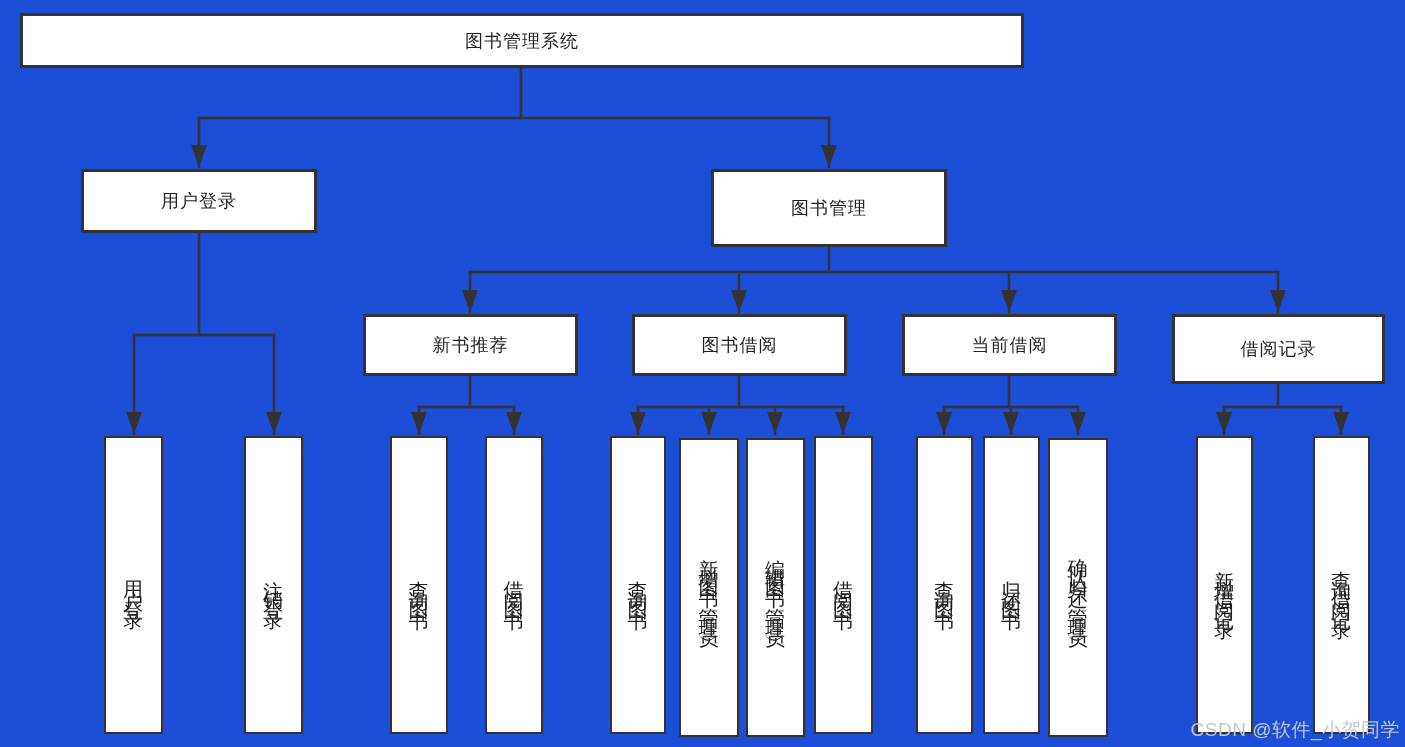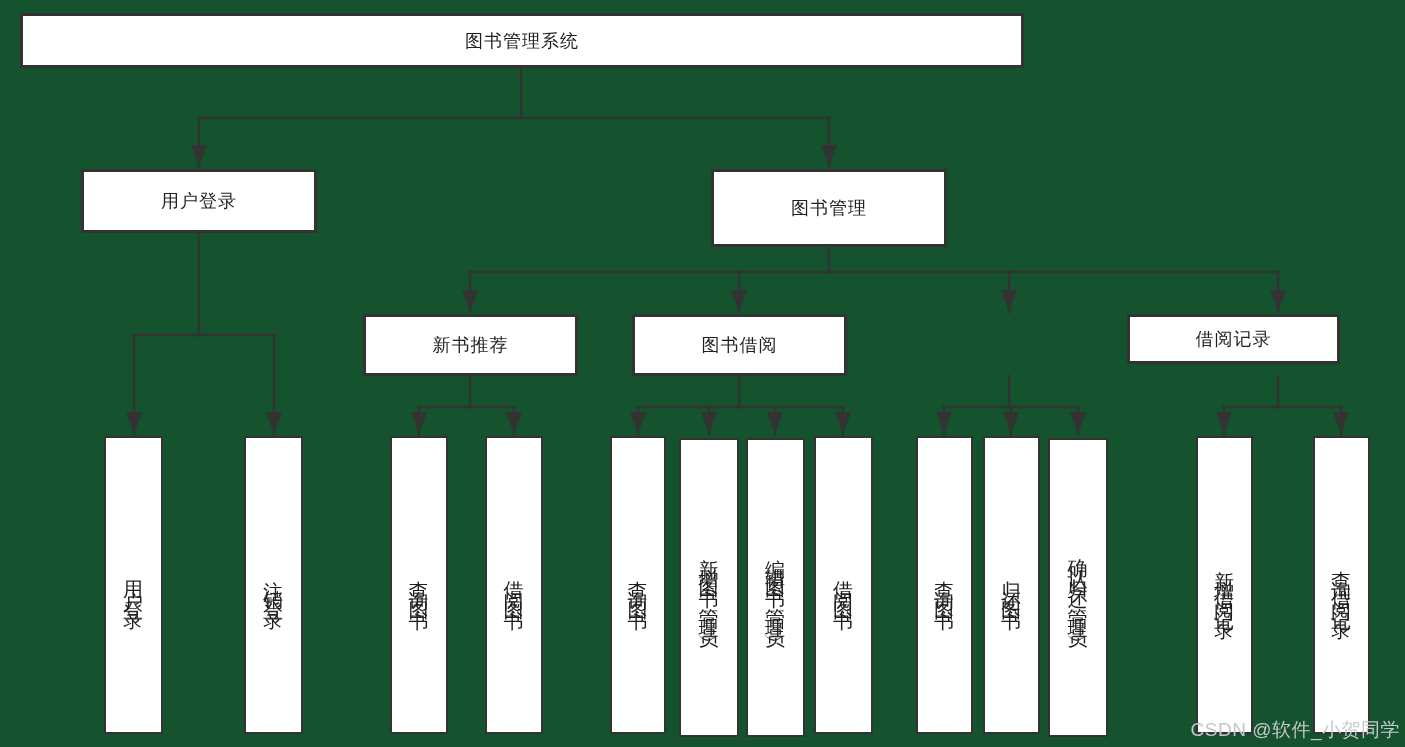--- a/index.html
+++ b/index.html
@@ -1,21 +1,21 @@
 <!DOCTYPE html>
 <html><head>
 <meta charset="utf-8">
 <style>
   html,body{margin:0;padding:0;}
   body{
     width:1405px;height:747px;overflow:hidden;background:#ffffff;
     font-family:"Liberation Sans",sans-serif;
     position:relative;
   }
-  #canvas{position:relative;width:1405px;height:747px;background:#14532d;}
+  #canvas{position:relative;width:1405px;height:747px;background:#1d4ed8;}
   #wires{position:absolute;left:0;top:0;width:1405px;height:747px;}
   .node{
     position:absolute;background:#ffffff;border:3px solid #333333;
     box-sizing:border-box;display:flex;align-items:center;justify-content:center;
     color:#1f1f1f;z-index:2;
   }
   .node.h span{
     font-size:18px;letter-spacing:1px;white-space:nowrap;line-height:1;
   }
   .node.v{border-width:2.5px;}
@@ -93,21 +93,24 @@
   <div class="node h" style="left:711px;top:169px;width:236px;height:78px">
     <span>图书管理</span>
   </div>
 
   <div class="node h" style="left:363px;top:314px;width:215px;height:62px">
     <span>新书推荐</span>
   </div>
   <div class="node h" style="left:632px;top:314px;width:215px;height:62px">
     <span>图书借阅</span>
   </div>
-  <div class="node h" style="left:1127px;top:314px;width:213px;height:50px">
+  <div class="node h" style="left:902px;top:314px;width:215px;height:62px">
+    <span>当前借阅</span>
+  </div>
+  <div class="node h" style="left:1172px;top:314px;width:213px;height:70px">
     <span>借阅记录</span>
   </div>
 
   <div class="node v" style="left:104px;top:436px;width:59px;height:298px">
     <span>用户登录</span>
   </div>
   <div class="node v" style="left:244px;top:436px;width:59px;height:298px">
     <span>注销登录</span>
   </div>
 

